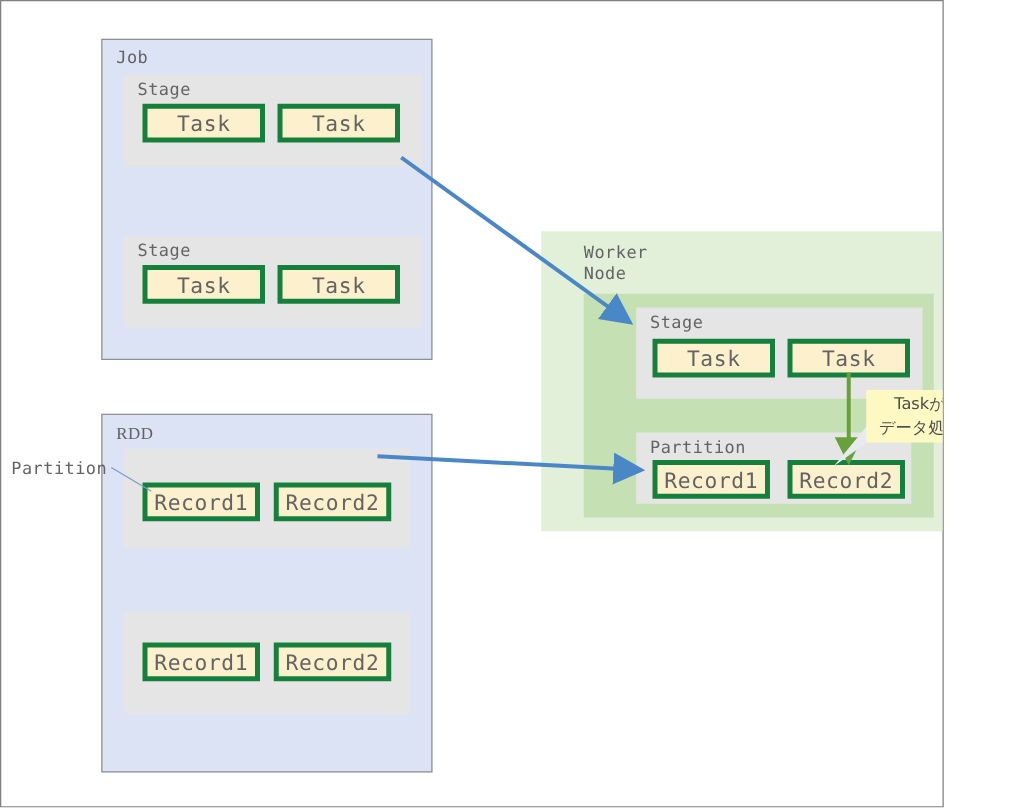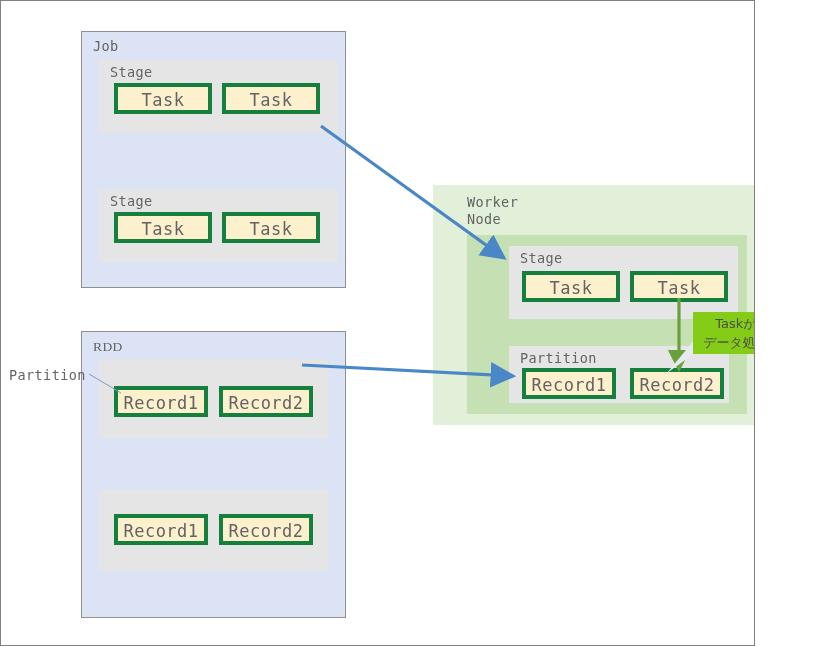--- a/index.html
+++ b/index.html
@@ -69,21 +69,21 @@
   .free-label {
     position: absolute;
     font-size: 13.5px;
     color: #636363;
     letter-spacing: 0.4px;
     white-space: pre;
   }
   
   .callout {
     position: absolute;
-    background: #84cc16;
+    background: #fef9c3;
     display: flex;
     flex-direction: column;
     align-items: center;
     justify-content: center;
     font-family: "DejaVu Sans", "Liberation Sans", sans-serif;
     font-size: 13px;
     color: #4d4d4d;
     line-height: 19px;
     text-align: center;
   }

